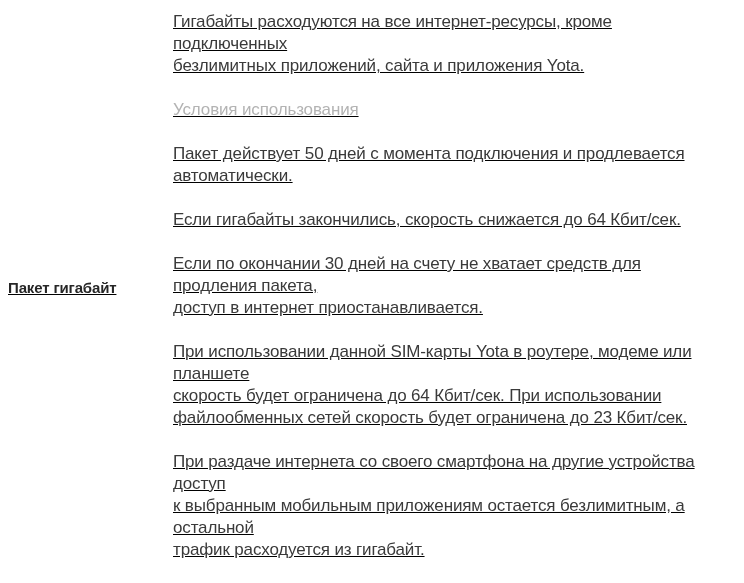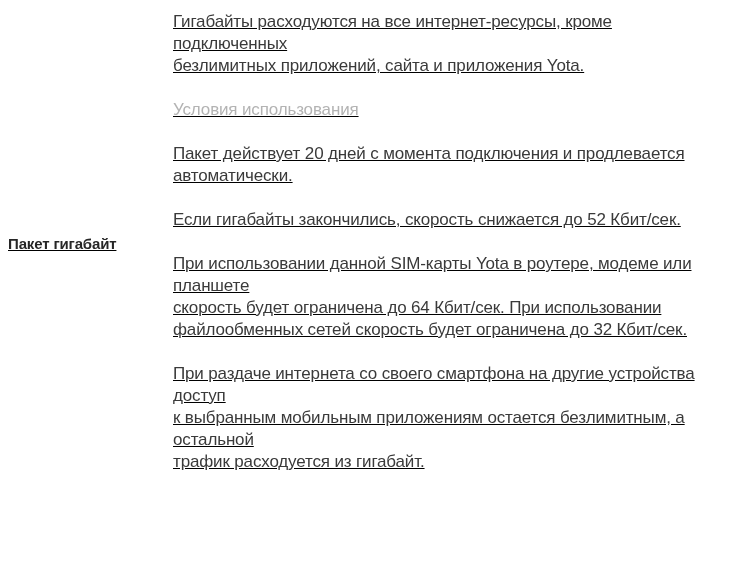--- a/index.html
+++ b/index.html
@@ -58,23 +58,25 @@
 <body>
 
 <div class="section-row">
   <div class="left-col">
     <h3 class="section-title">Пакет гигабайт</h3>
   </div>
   <div class="right-col">
     <p class="para">Гигабайты расходуются на все интернет-ресурсы, кроме подключенных
 безлимитных приложений, сайта и приложения Yota.</p>
     <p class="para subheading">Условия использования</p>
-    <p class="para">Пакет действует 20 дней с момента подключения и продлевается
+    <p class="para">Пакет действует 50 дней с момента подключения и продлевается
 автоматически.</p>
-    <p class="para">Если гигабайты закончились, скорость снижается до 52 Кбит/сек.</p>
+    <p class="para">Если гигабайты закончились, скорость снижается до 64 Кбит/сек.</p>
+    <p class="para">Если по окончании 30 дней на счету не хватает средств для продления пакета,
+доступ в интернет приостанавливается.</p>
     <p class="para">При использовании данной SIM-карты Yota в роутере, модеме или планшете
 скорость будет ограничена до 64 Кбит/сек. При использовании
-файлообменных сетей скорость будет ограничена до 32 Кбит/сек.</p>
+файлообменных сетей скорость будет ограничена до 23 Кбит/сек.</p>
     <p class="para">При раздаче интернета со своего смартфона на другие устройства доступ
 к выбранным мобильным приложениям остается безлимитным, а остальной
 трафик расходуется из гигабайт.</p>
   </div>
 </div>
 
 </body></html>

